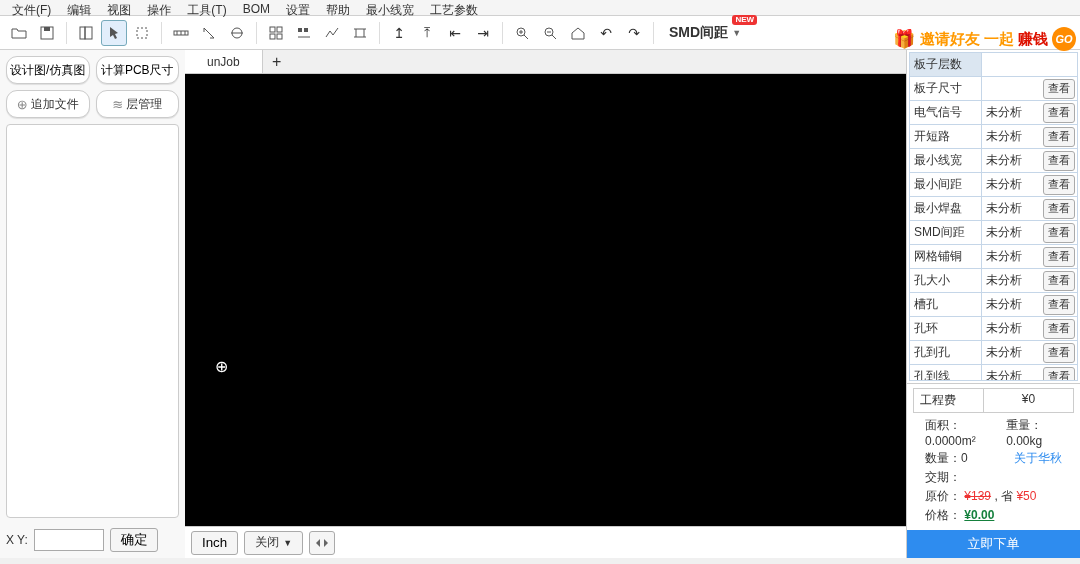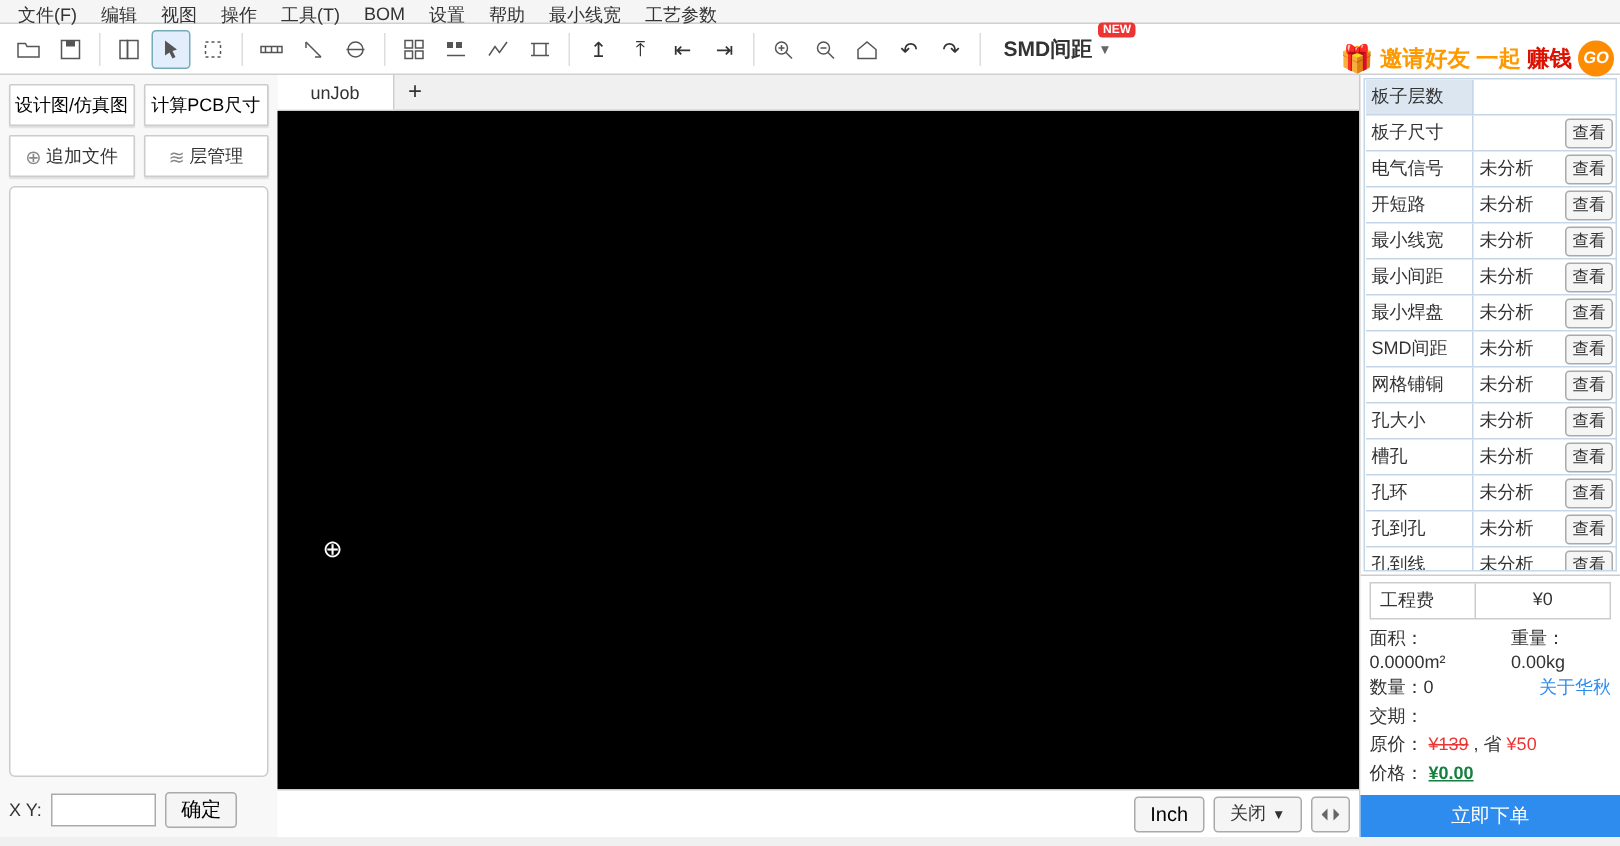--- a/index.html
+++ b/index.html
@@ -14,45 +14,45 @@
 .badge-new { position: absolute; top: -6px; right: -8px; background: #e33; color: #fff; font-size: 8px; padding: 0 3px; border-radius: 3px; line-height: 10px; font-weight: bold; }
 .tb-wide .tri { margin-left: 4px; font-size: 9px; color: #666; }
 .promo { position: absolute; right: 4px; top: 24px; height: 30px; display: flex; align-items: center; font-weight: bold; font-size: 15px; gap: 4px; }
 .promo .y { color: #ff9900; }
 .promo .r { color: #d10; }
 .promo .go { background: #ff8c00; color: #fff; border-radius: 50%; width: 24px; height: 24px; display: flex; align-items: center; justify-content: center; font-size: 11px; font-style: italic; font-weight: bold; }
 .main { display: flex; height: calc(100% - 56px); }
 .left { width: 185px; background: #f8f8f8; display: flex; flex-direction: column; padding: 6px; gap: 6px; }
 .btn-big { background: #2e8cef; color: #fff; border: none; height: 34px; border-radius: 4px; font-size: 13px; font-weight: bold; cursor: pointer; width: 100%; }
 .btn-row { display: flex; gap: 6px; }
-.btn-gray { flex: 1; background: #fff; border: 1px solid #ccc; height: 28px; border-radius: 1px; font-size: 12px; cursor: pointer; box-shadow: 0 1px 1px rgba(0,0,0,0.1); display: flex; align-items: center; justify-content: center; gap: 3px; }
+.btn-gray { flex: 1; background: #fff; border: 1px solid #ccc; height: 28px; border-radius: 11px; font-size: 12px; cursor: pointer; box-shadow: 0 1px 1px rgba(0,0,0,0.1); display: flex; align-items: center; justify-content: center; gap: 3px; }
 .btn-gray .ic { color: #888; font-size: 13px; }
 .left-panel { flex: 1; background: #fff; border: 1px solid #ccc; border-radius: 4px; }
 .left-bottom { display: flex; align-items: center; gap: 6px; padding-top: 4px; }
 .left-bottom input { width: 70px; height: 22px; border: 1px solid #aaa; padding: 0 4px; }
 .left-bottom button { height: 24px; padding: 0 10px; border: 1px solid #aaa; border-radius: 3px; background: #f5f5f5; cursor: pointer; }
 .center { flex: 1; background: #fff; display: flex; flex-direction: column; }
 .tabs { height: 24px; background: #f0f0f0; border-bottom: 1px solid #ccc; display: flex; align-items: stretch; }
 .tabs .tab { padding: 0 22px; display: flex; align-items: center; border-right: 1px solid #ccc; background: #fff; cursor: pointer; font-size: 12px; }
 .tabs .plus { width: 28px; display: flex; align-items: center; justify-content: center; cursor: pointer; font-size: 16px; color: #333; }
 .canvas-wrap { flex: 1; background: #000; position: relative; }
 .crosshair { position: absolute; left: 30px; bottom: 150px; color: #fff; font-size: 16px; }
-.center-bottom { height: 32px; background: #fff; border-top: 1px solid #ccc; display: flex; align-items: center; justify-content: flex-end; padding: 0 6px; gap: 6px; }
+.center-bottom { height: 32px; background: #fff; border-top: 1px solid #ccc; display: flex; align-items: center; justify-content: flex-start; padding: 0 6px; gap: 6px; }
 .center-bottom button, .center-bottom .sel { height: 24px; padding: 0 10px; border: 1px solid #aaa; border-radius: 3px; background: #f5f5f5; cursor: pointer; display: flex; align-items: center; gap: 4px; }
 .center-bottom .sq { width: 26px; height: 24px; border: 1px solid #aaa; border-radius: 3px; background: #f5f5f5; display:flex;align-items:center;justify-content:center; }
 .right { width: 174px; background: #fff; border-left: 1px solid #ccc; display: flex; flex-direction: column; }
 .rtable { flex: 1; overflow-y: auto; border: 1px solid #c5d6e8; margin: 2px; }
 .rrow { display: flex; align-items: stretch; border-bottom: 1px solid #c5d6e8; height: 24px; }
 .rrow .c1 { width: 72px; padding: 0 4px; display: flex; align-items: center; border-right: 1px solid #c5d6e8; font-size: 12px; }
 .rrow.hdr .c1 { background: #dbe6f1; }
 .rrow .c2 { flex: 1; padding: 0 4px; display: flex; align-items: center; font-size: 12px; }
 .rrow .c3 { width: 36px; display: flex; align-items: center; justify-content: center; }
 .rrow .c3 button, .rrow .c3 .btn-look { width: 32px; height: 20px; font-size: 11px; border: 1px solid #aaa; background: #f5f5f5; border-radius: 3px; cursor: pointer; display:flex;align-items:center;justify-content:center; }
 .rfoot { border-top: 1px solid #ccc; padding: 4px 6px; font-size: 12px; background: #fff; }
-.rfoot .line { margin: 2px 0; display: flex; gap: 14px; }
+.rfoot .line { margin: 2px 12px; display: flex; gap: 14px; }
 .rfoot .feebox { display:flex; border:1px solid #ccc; margin-bottom:4px; }
 .rfoot .feebox .l { width:70px; padding:3px 6px; border-right:1px solid #ccc; }
 .rfoot .feebox .v { flex:1; text-align:center; padding:3px 6px; }
 .rfoot .link { color: #2e8cef; cursor: pointer; margin-left: auto; }
 .rfoot .price-old { color: #e33; text-decoration: line-through; }
 .rfoot .price-save { color: #e33; }
 .rfoot .price-now { color: #15803d; font-weight: bold; text-decoration: underline; }
 .btn-order { background: #2e8cef; color: #fff; border: none; height: 28px; width: 100%; font-size: 13px; cursor: pointer; }
 .rtable::-webkit-scrollbar { width: 14px; }
 .rtable::-webkit-scrollbar-thumb { background: #c1c1c1; }

